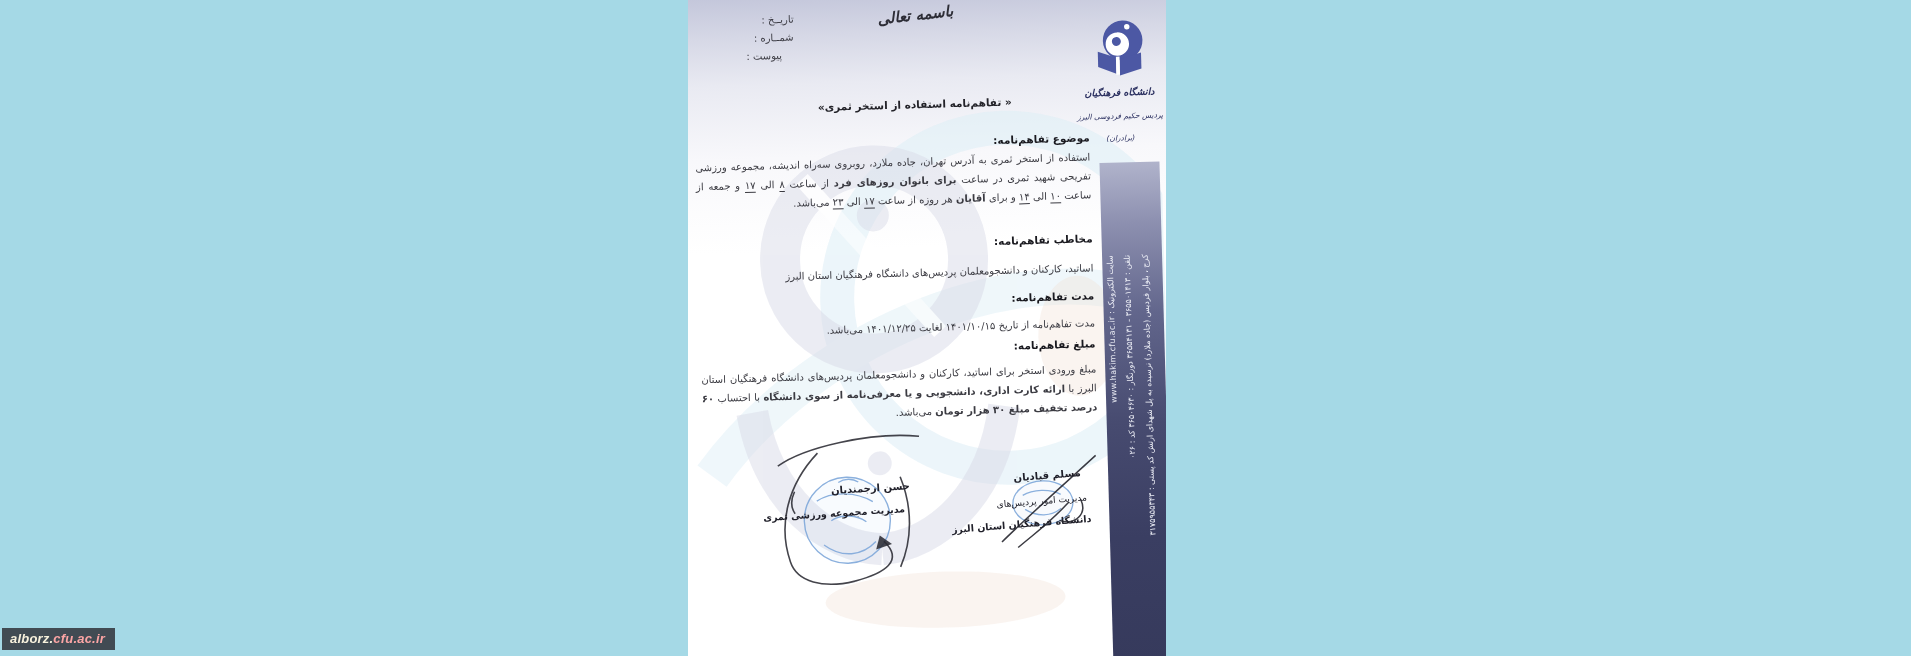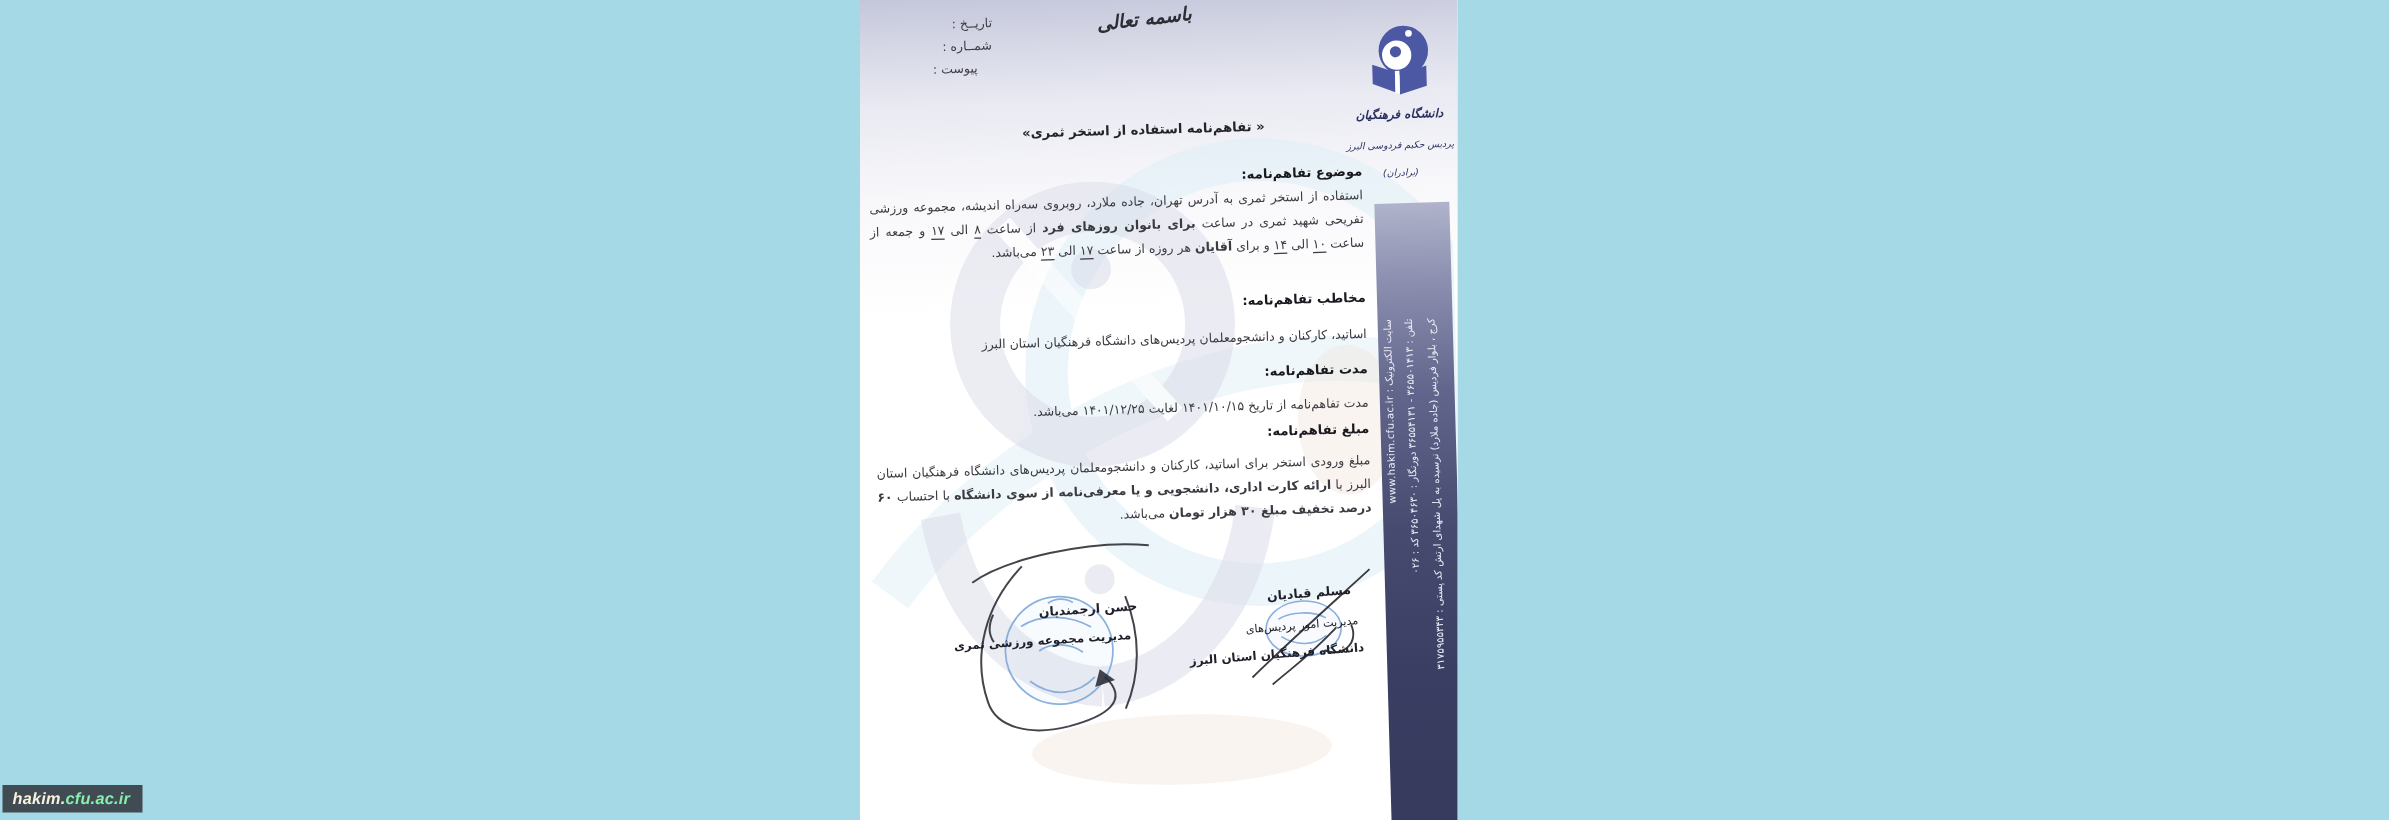--- a/index.html
+++ b/index.html
@@ -44,21 +44,21 @@
   .strip{position:absolute;left:416px;top:168px;width:60px;height:500px;
     background:linear-gradient(180deg,#b0b3cb 0%,#8d90b0 12%,#62668c 30%,#474b70 52%,#3a3e62 75%,#363a5c 100%);}
   .strip-line{position:absolute;width:400px;height:13px;direction:rtl;text-align:right;font-size:8px;color:#eceef6;letter-spacing:.3px;white-space:nowrap;transform:rotate(-90deg);transform-origin:50% 50%;}
   .strip-a{left:261px;top:454px;}  
   .strip-b{left:243px;top:454px;}  
   .strip-c{left:226px;top:454px;}  
 
   
   .badge{position:absolute;left:2px;top:628px;background:rgba(56,63,70,.92);padding:3px 10px 4px 8px;font-family:"Liberation Sans",sans-serif;font-size:13px;font-weight:bold;font-style:italic;letter-spacing:.2px;}
   .badge .pre{color:#f7f1dd;}
-  .badge .suf{color:#86efac;}
+  .badge .suf{color:#fca5a5;}
 </style>
 </head>
 <body>
 
 <div class="stage">
 
   <div class="paper">
     <div class="paper-shade"></div>
 
     <div class="skew">
@@ -156,16 +156,16 @@
       <div class="strip">
         <div class="strip-line strip-a" style="left:-155px;top:286px;">کرج ، بلوار فردیس (جاده ملارد) نرسیده به پل شهدای ارتش      کد پستی : ۳۱۷۵۹۵۵۳۴۳</div>
         <div class="strip-line strip-b" style="left:-173px;top:286px;">تلفن : ۳۶۵۵۰۱۴۱۳ - ۳۶۵۵۴۱۳۱      دورنگار : ۳۶۵۰۴۶۳۰      کد : ۰۲۶</div>
         <div class="strip-line strip-c" style="left:-190px;top:286px;">سایت الکترونیک : www.hakim.cfu.ac.ir</div>
       </div>
 
     </div>
   </div>
 
   <div class="badge">
-    <span class="pre">hakim.</span><span class="suf">cfu.ac.ir</span>
+    <span class="pre">alborz.</span><span class="suf">cfu.ac.ir</span>
   </div>
 
 </div>
 
 </body></html>

